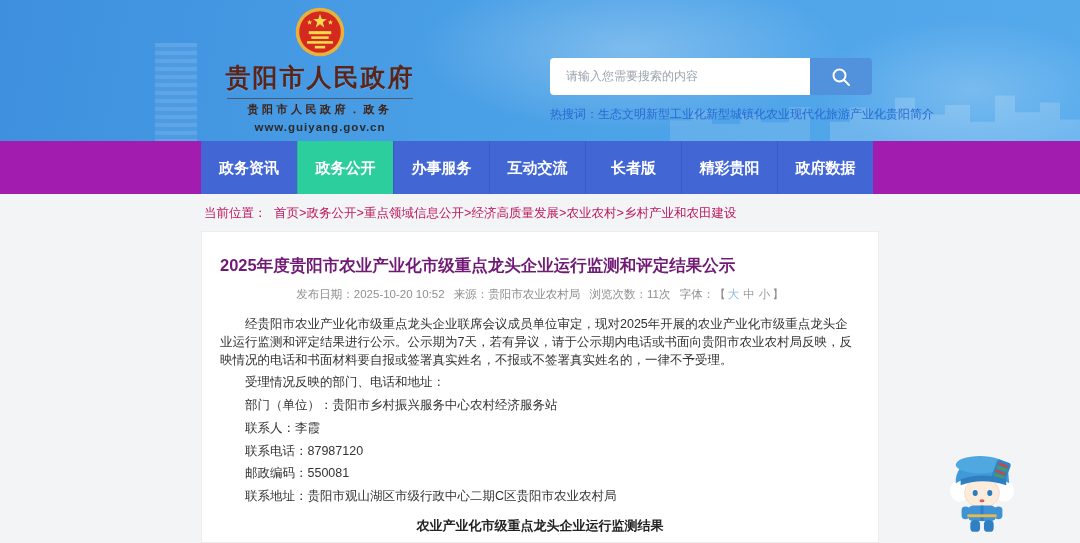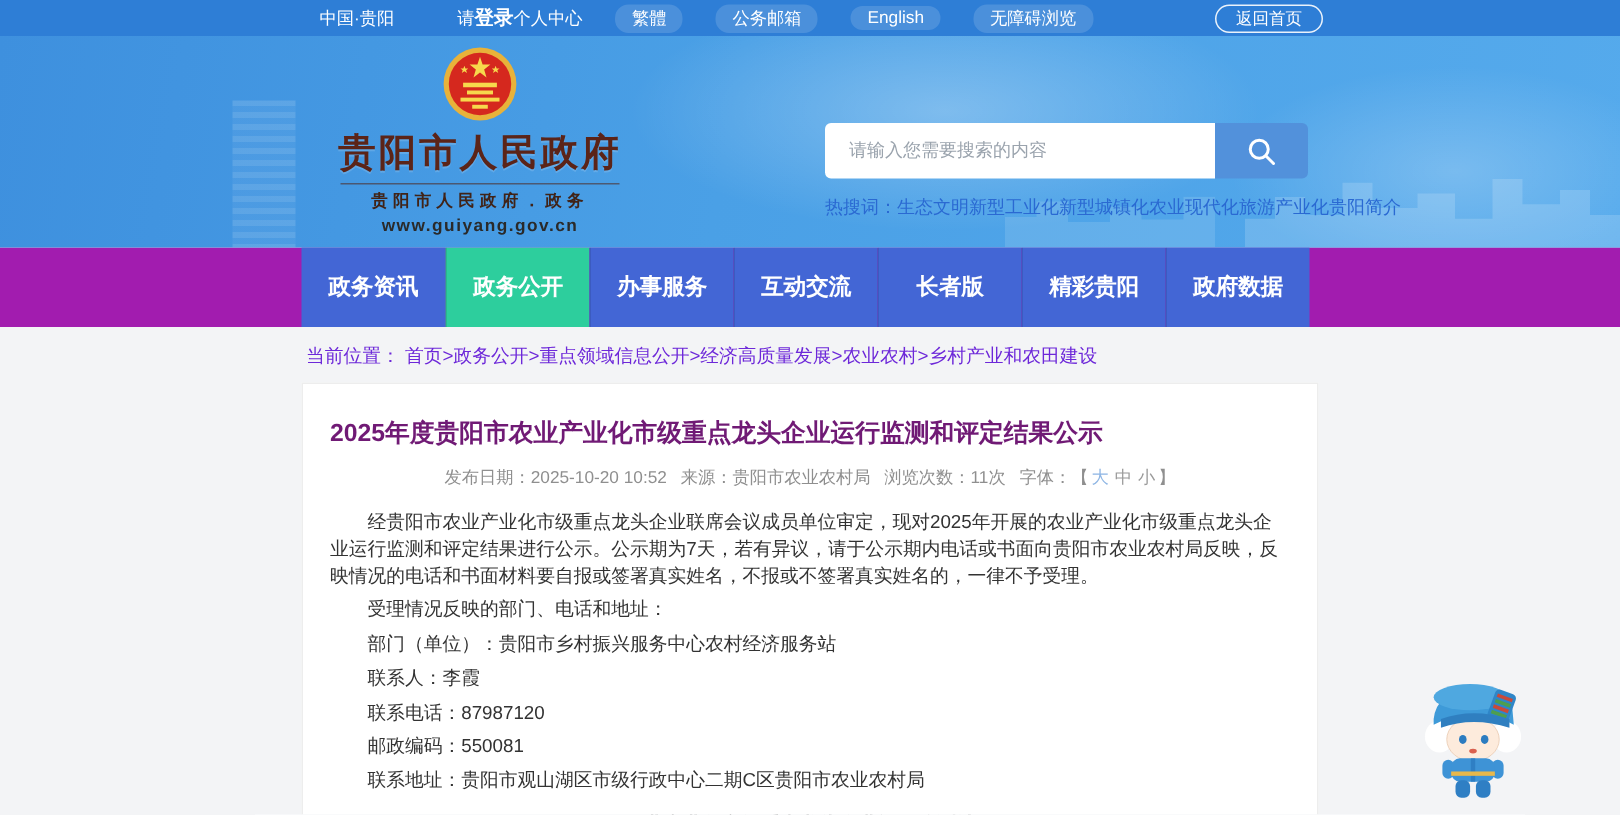--- a/index.html
+++ b/index.html
@@ -37,21 +37,21 @@
   .hot-row { margin-top:11px; font-size:12px; color:#2A69D2; display:flex; white-space:nowrap; }
   .hot-row span { cursor:pointer; }
 
   
   .nav { height:53px; background:#a21caf; display:flex; padding-left:201px; }
   .tab { width:96px; line-height:53px; text-align:center; color:#fff; font-size:15px; font-weight:bold; background:#4366D5; border-left:1px solid rgba(0,0,0,0.10); cursor:pointer; }
   .tab:first-child { border-left:none; }
   .tab.active { background:#2DCE9D; }
 
   
-  .crumbbar { padding:11px 0 9px 204px; font-size:12.5px; color:#6d28d9; }
+  .crumbbar { padding:11px 0 9px 204px; font-size:12.5px; color:#be185d;font-family:Liberation Mono, monospace; }
   .crumbbar .path { cursor:pointer; }
 
   
   .card { width:678px; margin:0 auto; background:#fff; border:1px solid #ededed; padding:22px 18px 0; min-height:290px; }
   .art-title { font-size:16.5px; font-weight:bold; color:#701a75; line-height:1.4; }
   .art-meta { text-align:center; font-size:11.5px; color:#8f8f8f; margin-top:10px; }
   .art-meta span { margin:0 3px; }
   .fs-a { color:#8FB6E4; cursor:pointer; }
   .fs-b { color:#9a9a9a; cursor:pointer; }
   .art-body { margin-top:14px; font-size:12.5px; color:#333; }
@@ -59,29 +59,20 @@
   .tbl-title { text-align:center; font-size:13px; font-weight:bold; color:#222; margin:11px 0 7px; }
 
   
   .mascot { position:absolute; left:948px; top:448px; cursor:pointer; }
 </style>
 </head>
 <body>
 
 <div class="screen">
 
-  <div class="topbar">
-    <span class="region">中国·贵阳</span>
-    <span class="login"><span>请</span><b>登录</b><span>个人中心</span></span>
-    <span class="pill">繁體</span>
-    <span class="pill">公务邮箱</span>
-    <span class="pill">English</span>
-    <span class="pill">无障碍浏览</span>
-    <span class="home-btn">返回首页</span>
-  </div>
 
   <div class="banner">
     <div class="glow1"></div>
     <div class="glow2"></div>
     <div class="tower"></div>
     <div class="sky1"></div>
     <div class="sky2"></div>
 
     <div class="logo-area">
       <svg class="emblem" viewBox="0 0 60 60" width="52" height="54">

